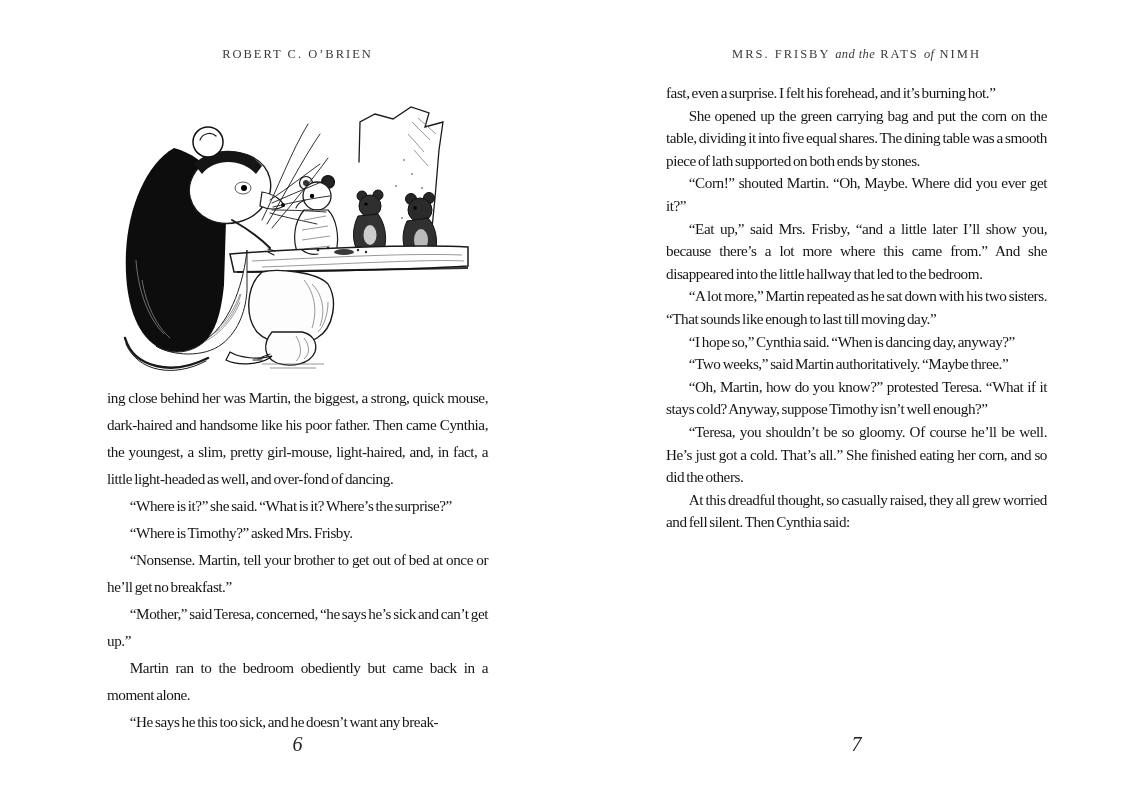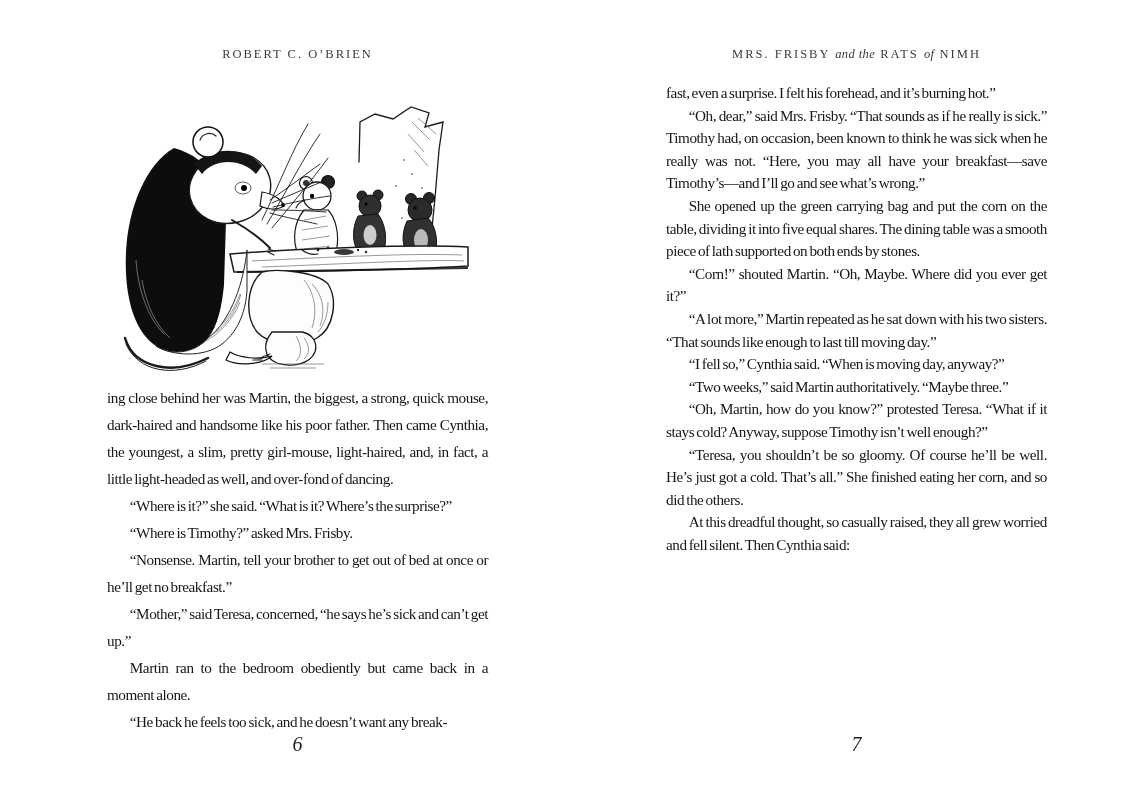--- a/index.html
+++ b/index.html
@@ -138,37 +138,37 @@
     </svg>
   </div>
 
   <div class="body-text" id="left-body">
     <p>ing close behind her was Martin, the biggest, a strong, quick mouse, dark-haired and handsome like his poor father. Then came Cynthia, the youngest, a slim, pretty girl-mouse, light-haired, and, in fact, a little light-headed as well, and over-fond of dancing.</p>
     <p class="indent">“Where is it?” she said. “What is it? Where’s the surprise?”</p>
     <p class="indent">“Where is Timothy?” asked Mrs. Frisby.</p>
     <p class="indent">“Nonsense. Martin, tell your brother to get out of bed at once or he’ll get no breakfast.”</p>
     <p class="indent">“Mother,” said Teresa, concerned, “he says he’s sick and can’t get up.”</p>
     <p class="indent">Martin ran to the bedroom obediently but came back in a moment alone.</p>
-    <p class="indent">“He back he feels too sick, and he doesn’t want any break-</p>
+    <p class="indent">“He says he this too sick, and he doesn’t want any break-</p>
   </div>
 
   <div class="page-number">6</div>
 </div>
 
 <div class="page" id="right-page">
 
   <div class="running-head"><span class="caps">MRS. FRISBY </span><span class="ital">and the</span><span class="caps"> RATS </span><span class="ital">of</span><span class="caps"> NIMH</span></div>
 
   <div class="body-text" id="right-body">
     <p>fast, even a surprise. I felt his forehead, and it’s burning hot.”</p>
-    <p class="indent">“Oh, dear,” said Mrs. Frisby. “That sounds as if he really is sick.” Timothy had, on occasion, been known to think he was sick when he really was not. “Here, you may all have your breakfast—save Timothy’s—and I’ll go and see what’s wrong.”</p>
     <p class="indent">She opened up the green carrying bag and put the corn on the table, dividing it into five equal shares. The dining table was a smooth piece of lath supported on both ends by stones.</p>
     <p class="indent">“Corn!” shouted Martin. “Oh, Maybe. Where did you ever get it?”</p>
+    <p class="indent">“Eat up,” said Mrs. Frisby, “and a little later I’ll show you, because there’s a lot more where this came from.” And she disappeared into the little hallway that led to the bedroom.</p>
     <p class="indent">“A lot more,” Martin repeated as he sat down with his two sisters. “That sounds like enough to last till moving day.”</p>
-    <p class="indent">“I fell so,” Cynthia said. “When is moving day, anyway?”</p>
+    <p class="indent">“I hope so,” Cynthia said. “When is dancing day, anyway?”</p>
     <p class="indent">“Two weeks,” said Martin authoritatively. “Maybe three.”</p>
     <p class="indent">“Oh, Martin, how do you know?” protested Teresa. “What if it stays cold? Anyway, suppose Timothy isn’t well enough?”</p>
     <p class="indent">“Teresa, you shouldn’t be so gloomy. Of course he’ll be well. He’s just got a cold. That’s all.” She finished eating her corn, and so did the others.</p>
     <p class="indent">At this dreadful thought, so casually raised, they all grew worried and fell silent. Then Cynthia said:</p>
   </div>
 
   <div class="page-number">7</div>
 </div>
 
 </body></html>

